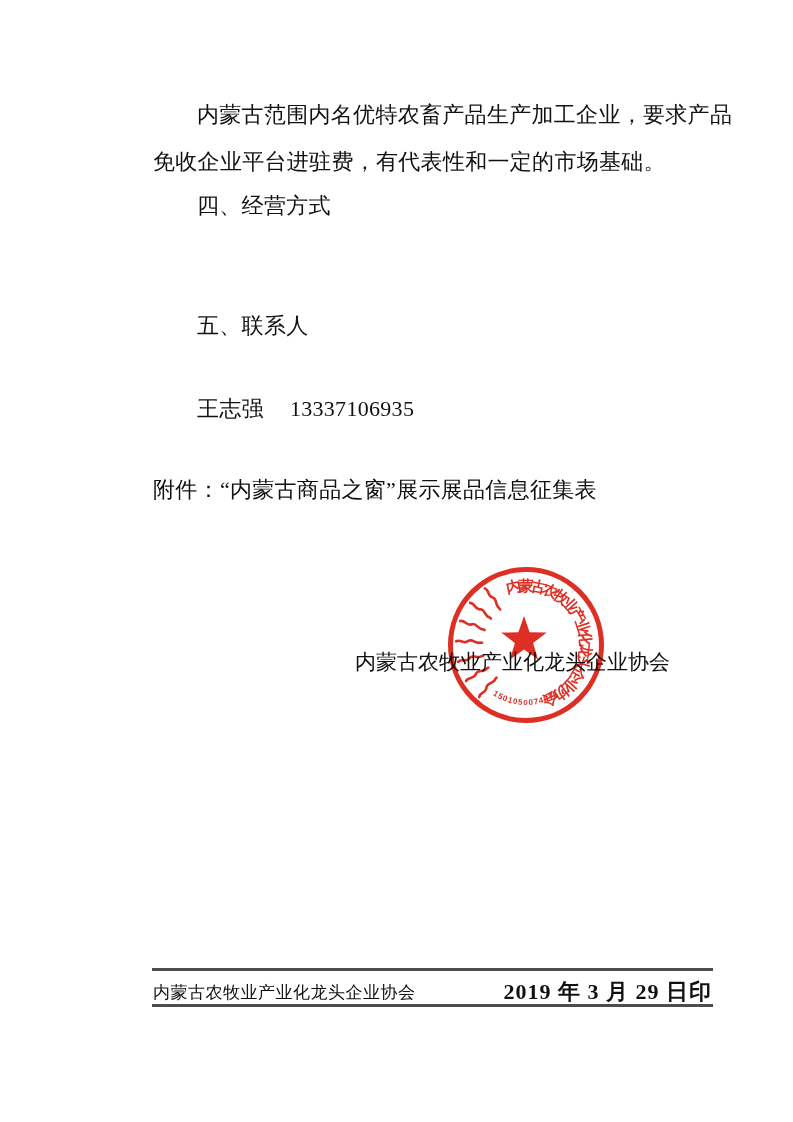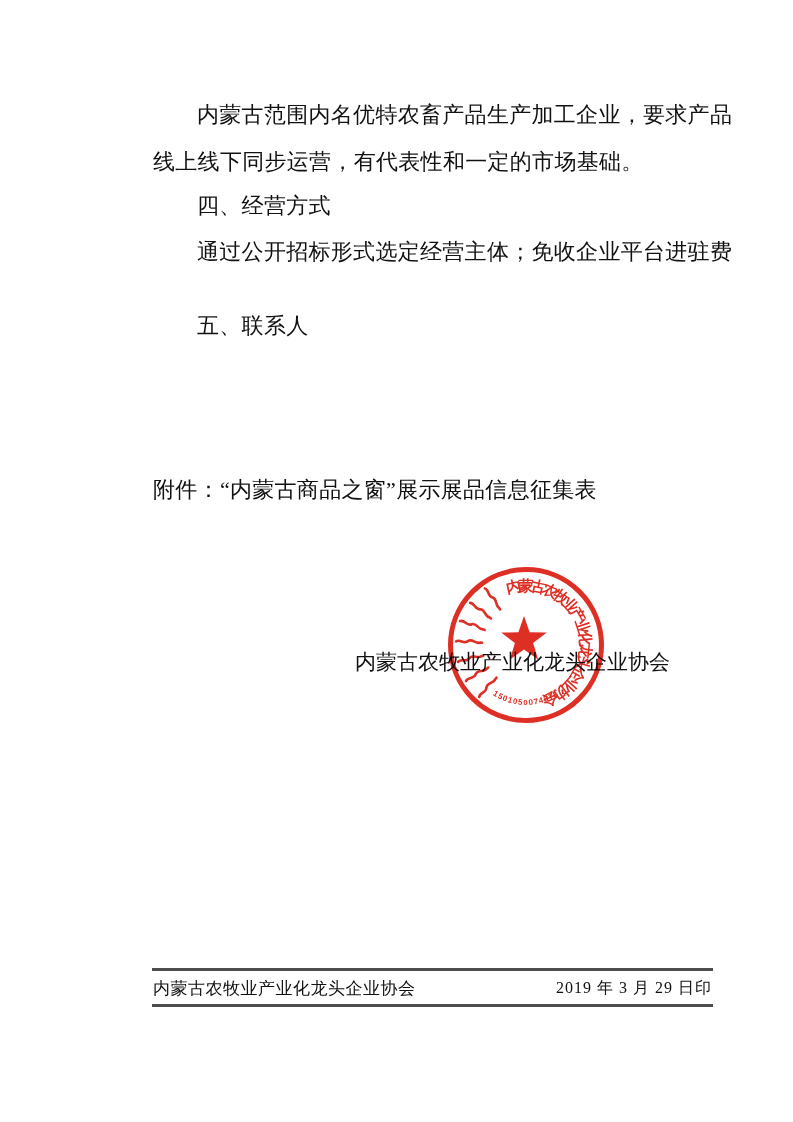--- a/index.html
+++ b/index.html
@@ -68,36 +68,38 @@
     left: 113px;
     top: 977px;
     width: 559px;
     display: flex;
     justify-content: space-between;
     align-items: center;
     font-size: 17px;
     letter-spacing: 0.5px;
     white-space: nowrap;
   }
-  .footer-row .printed { font-size: 16px; letter-spacing: 1px; }
+  .footer-row .printed { font-size: 22px; letter-spacing: 1px; font-weight: bold; }
 </style>
 </head>
 <body>
 
 <div class="page">
 
   <div class="line indent" style="top:101px">内蒙古范围内名优特农畜产品生产加工企业，要求产品</div>
-  <div class="line" style="top:148px">线上线下同步运营，有代表性和一定的市场基础。</div>
+  <div class="line" style="top:148px">免收企业平台进驻费，有代表性和一定的市场基础。</div>
 
   <div class="line heading" style="top:192px">四、经营方式</div>
 
-  <div class="line indent" style="top:238px">通过公开招标形式选定经营主体；免收企业平台进驻费</div>
 
   <div class="line heading" style="top:312px">五、联系人</div>
 
+  <div class="line contact" style="top:395px">
+    <span class="seg">王志强</span><span class="seg">13337106935</span>
+  </div>
 
   <div class="line" style="top:476px">附件：“内蒙古商品之窗”展示展品信息征集表</div>
 
   <div class="signature-org">内蒙古农牧业产业化龙头企业协会</div>
 
   <div class="seal">
     <svg id="seal-svg" viewBox="0 0 200 200">
         <circle cx="100" cy="100" r="75.5" fill="none" stroke="#dd2318" stroke-width="5"></circle>
         <polygon points="98.0,71.0 103.6,87.2 120.8,87.6 107.1,98.0 112.1,114.4 98.0,104.6 83.9,114.4 88.9,98.0 75.2,87.6 92.4,87.2" fill="#dd2318"></polygon>
         <text transform="translate(100,100) rotate(-12) translate(0,-60)" text-anchor="middle" dominant-baseline="central" font-size="15" font-weight="bold" fill="#dd2318">内</text>

